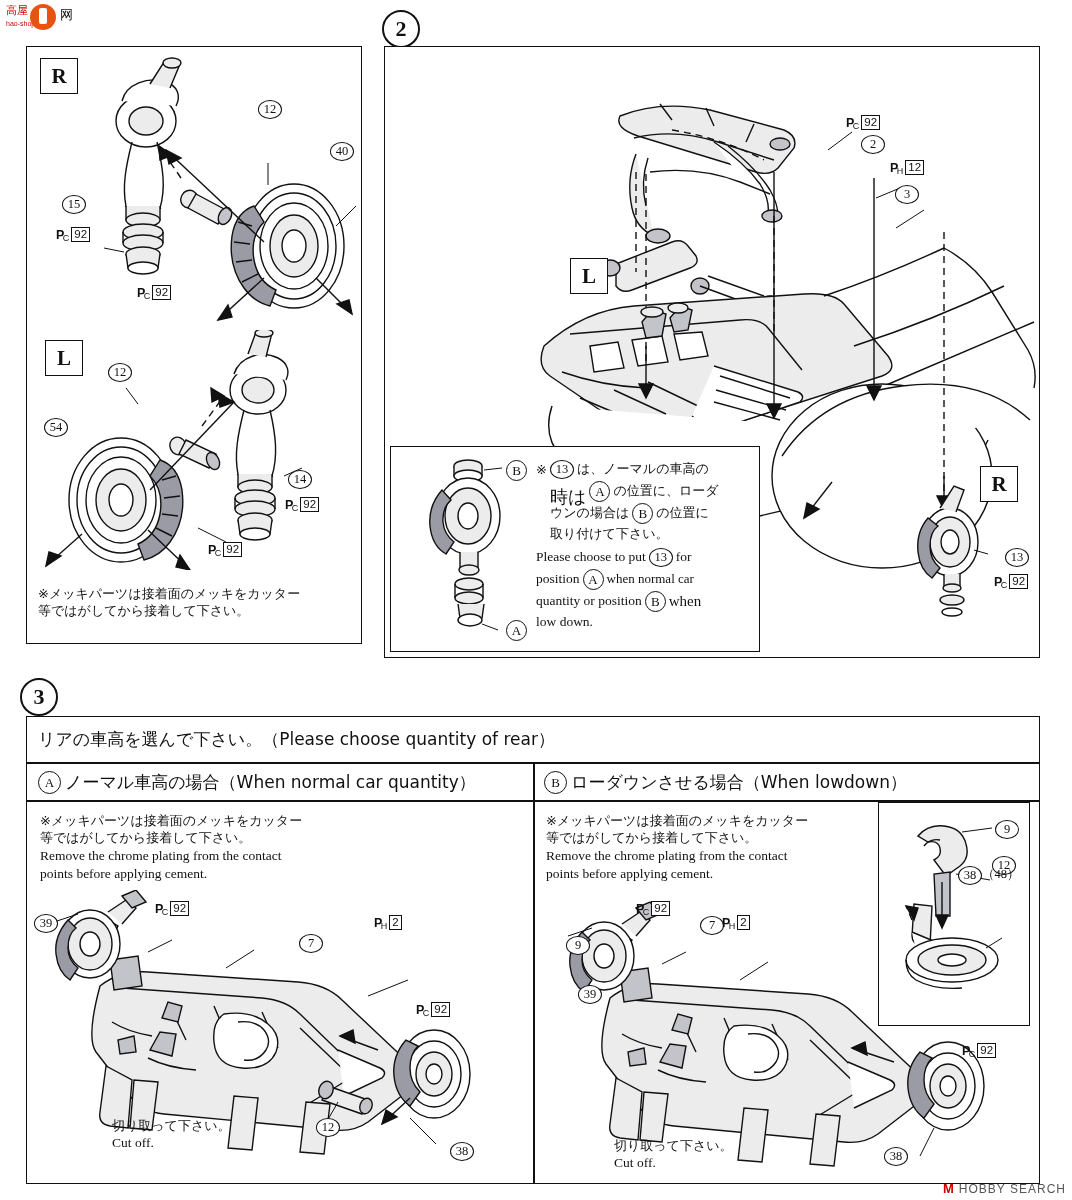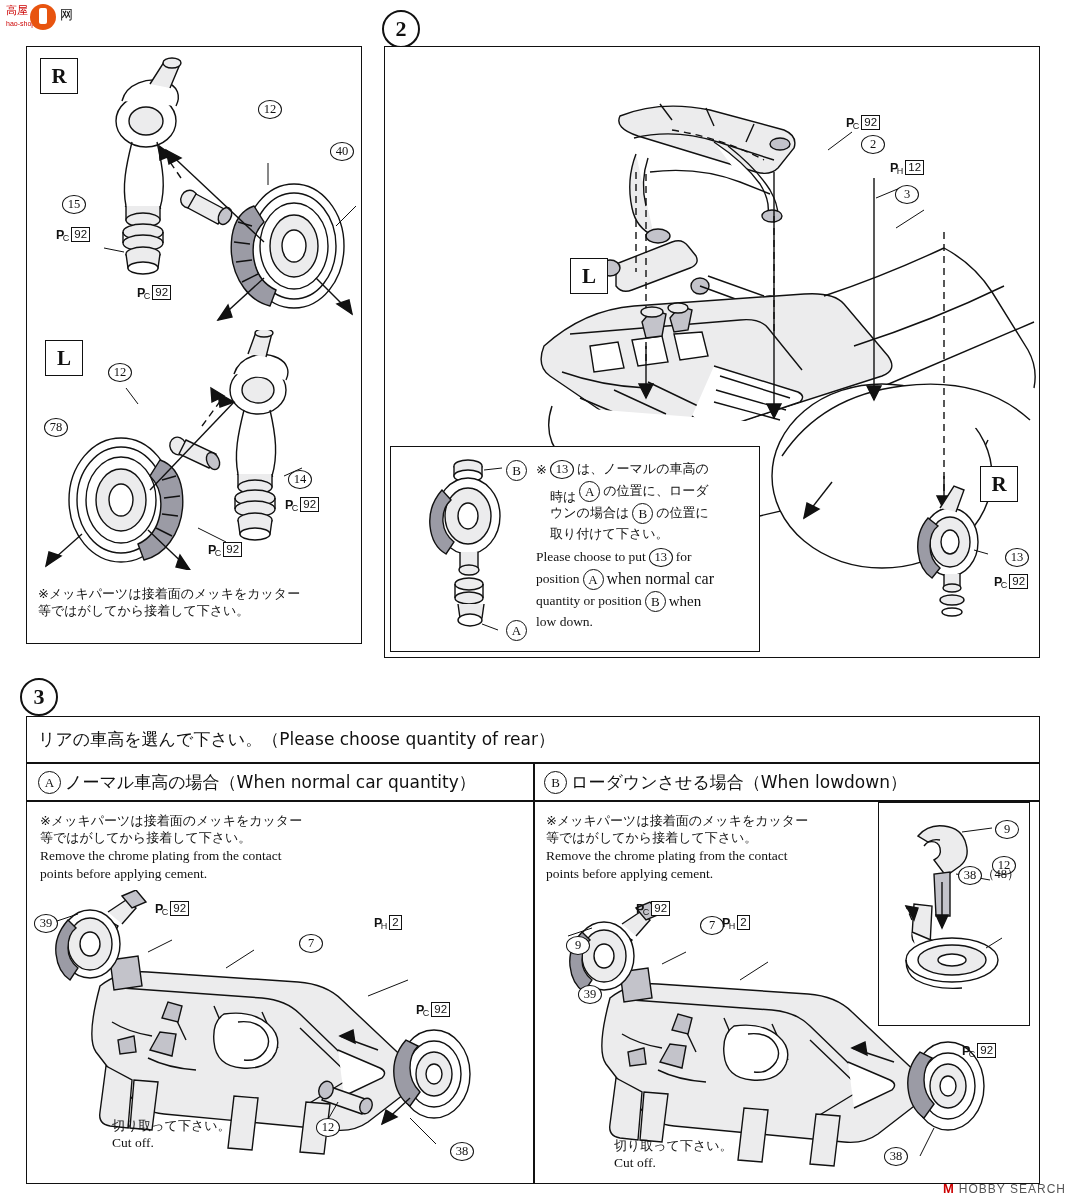--- a/index.html
+++ b/index.html
@@ -195,21 +195,21 @@
     <path d="M208 72 l-14 5 l-2 -14 z" fill="#111"></path>
   </g>
   <g class="ln thin">
     <path d="M100 58 l12 16"></path>
     <path d="M276 138 l-18 8"></path>
     <path d="M200 212 l-28 -14"></path>
   </g>
 </svg>
 
 <div class="cnum" style="left:108px;top:363px;">12</div>
-<div class="cnum" style="left:44px;top:418px;">78</div>
+<div class="cnum" style="left:44px;top:418px;">54</div>
 <div class="cnum" style="left:288px;top:470px;">14</div>
 
 <div class="ptag" style="left:285px;top:497px;">
   <span class="pp">P</span>
     <span class="sub">C</span>
     <span class="bx">92</span>
 </div>
 <div class="ptag" style="left:208px;top:542px;">
   <span class="pp">P</span>
     <span class="sub">C</span>
@@ -369,41 +369,41 @@
 <div class="cnum letter" style="left:506px;top:460px;">B</div>
 <div class="cnum letter" style="left:506px;top:620px;">A</div>
 
 <div class="abs" style="left:536px;top:458px;width:218px;">
   <div style="display:flex;align-items:center;height:22px;">
     <span class="jp" style="font-size:13px;">※</span>
     <span class="cnum" style="position:relative;left:0;top:0;margin:0 3px;">13</span>
     <span class="jp" style="font-size:13px;">は、ノーマルの車高の</span>
   </div>
   <div style="display:flex;align-items:center;height:22px;padding-left:14px;">
-    <span class="jp" style="font-size:13px;margin-top:12px;">時は</span>
+    <span class="jp" style="font-size:18px;margin-top:12px;">時は</span>
     <span class="cnum letter" style="position:relative;left:0;top:0;margin:0 3px;">A</span>
     <span class="jp" style="font-size:13px;">の位置に、ローダ</span>
   </div>
   <div style="display:flex;align-items:center;height:22px;padding-left:14px;">
     <span class="jp" style="font-size:13px;">ウンの場合は</span>
     <span class="cnum letter" style="position:relative;left:0;top:0;margin:0 3px;">B</span>
     <span class="jp" style="font-size:13px;">の位置に</span>
   </div>
   <div style="height:22px;padding-left:14px;">
     <span class="jp" style="font-size:13px;">取り付けて下さい。</span>
   </div>
   <div style="display:flex;align-items:center;height:22px;">
     <span style="font-size:13.5px;">Please choose to put</span>
     <span class="cnum" style="position:relative;left:0;top:0;margin:0 3px;">13</span>
     <span style="font-size:13.5px;">for</span>
   </div>
   <div style="display:flex;align-items:center;height:22px;">
     <span style="font-size:13.5px;">position</span>
     <span class="cnum letter" style="position:relative;left:0;top:0;margin:0 3px;">A</span>
-    <span style="font-size:16px;">when normal car</span>
+    <span style="font-size:13px;">when normal car</span>
   </div>
   <div style="display:flex;align-items:center;height:22px;">
     <span style="font-size:13.5px;">quantity or position</span>
     <span class="cnum letter" style="position:relative;left:0;top:0;margin:0 3px;">B</span>
     <span style="font-size:15px;">when</span>
   </div>
   <div style="height:22px;">
     <span style="font-size:13.5px;">low down.</span>
   </div>
 </div>

